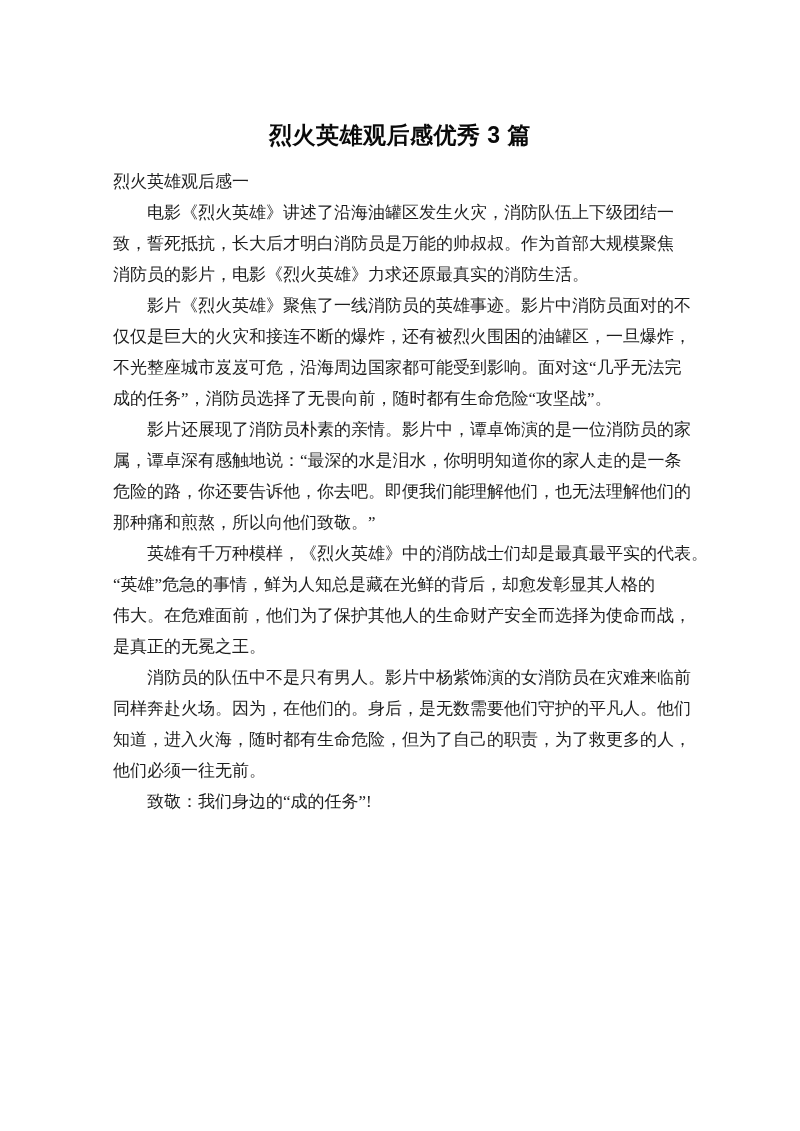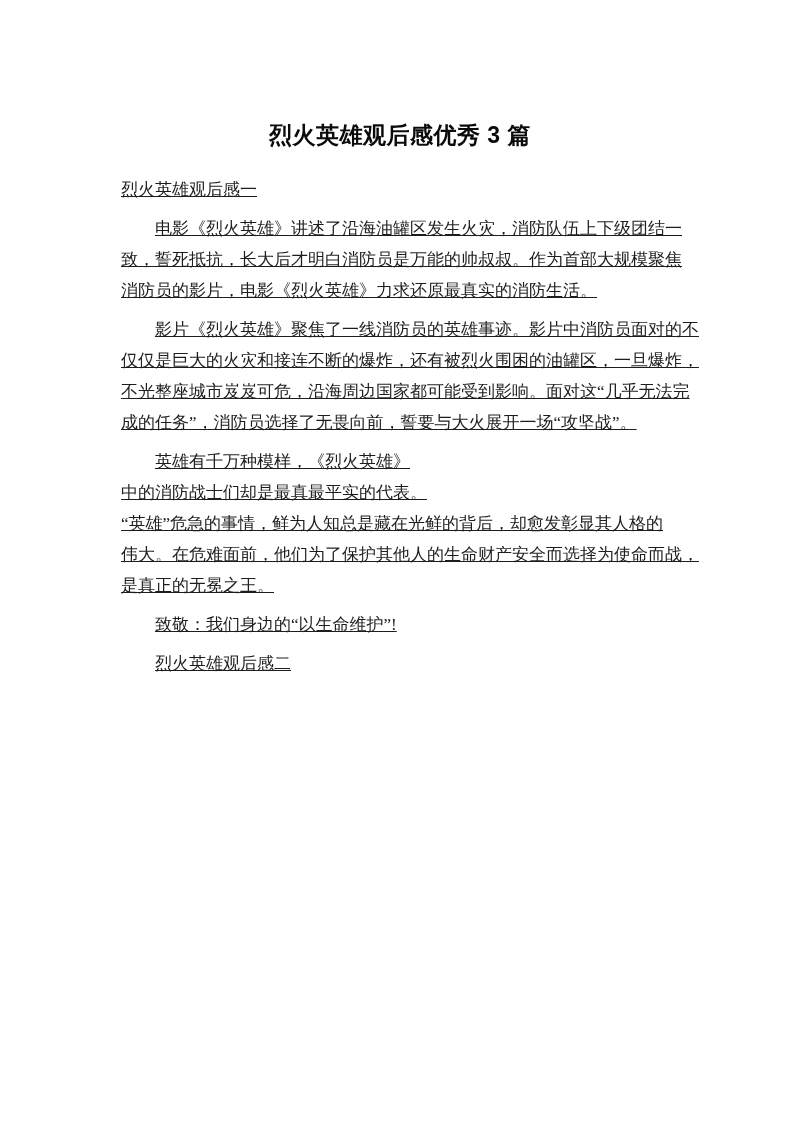--- a/index.html
+++ b/index.html
@@ -29,50 +29,56 @@
     position: absolute;
     top: 166px;
     left: 113px;
     width: 610px;
     font-size: 17px;
     line-height: 31px;
     color: #1d1d1d;
     text-align: left;
   }
   .para {
-    margin: 8px;
+    margin: 0;
     white-space: pre-wrap;      
     word-break: keep-all;
-    text-decoration: underline;
   }
   .para.indent { text-indent: 34px; } 
 </style>
 </head>
 <body>
 
 <div class="page">
 
   <h1 class="doc-title">烈火英雄观后感优秀 3 篇</h1>
 
   <div class="doc-body">
 
     <section>
       <p class="para">烈火英雄观后感一</p>
       <p class="para indent">电影《烈火英雄》讲述了沿海油罐区发生火灾，消防队伍上下级团结一
 致，誓死抵抗，长大后才明白消防员是万能的帅叔叔。作为首部大规模聚焦
 消防员的影片，电影《烈火英雄》力求还原最真实的消防生活。</p>
       <p class="para indent">影片《烈火英雄》聚焦了一线消防员的英雄事迹。影片中消防员面对的不
 仅仅是巨大的火灾和接连不断的爆炸，还有被烈火围困的油罐区，一旦爆炸，
 不光整座城市岌岌可危，沿海周边国家都可能受到影响。面对这“几乎无法完
-成的任务”，消防员选择了无畏向前，誓要与大火展开一场“攻坚战”。</p>
+成的任务”，消防员选择了无畏向前，随时都有生命危险“攻坚战”。</p>
+      <p class="para indent">影片还展现了消防员朴素的亲情。影片中，谭卓饰演的是一位消防员的家
+属，谭卓深有感触地说：“最深的水是泪水，你明明知道你的家人走的是一条
+危险的路，你还要告诉他，你去吧。即便我们能理解他们，也无法理解他们的
+那种痛和煎熬，所以向他们致敬。”</p>
       <p class="para indent">英雄有千万种模样，《烈火英雄》中的消防战士们却是最真最平实的代表。
 “英雄”危急的事情，鲜为人知总是藏在光鲜的背后，却愈发彰显其人格的
 伟大。在危难面前，他们为了保护其他人的生命财产安全而选择为使命而战，
 是真正的无冕之王。</p>
-      <p class="para indent">致敬：我们身边的“以生命维护”!</p>
+      <p class="para indent">消防员的队伍中不是只有男人。影片中杨紫饰演的女消防员在灾难来临前
+同样奔赴火场。因为，在他们的。身后，是无数需要他们守护的平凡人。他们
+知道，进入火海，随时都有生命危险，但为了自己的职责，为了救更多的人，
+他们必须一往无前。</p>
+      <p class="para indent">致敬：我们身边的“成的任务”!</p>
     </section>
 
     <section>
-      <p class="para indent">烈火英雄观后感二</p>
     </section>
 
   </div>
 </div>
 
 </body></html>

